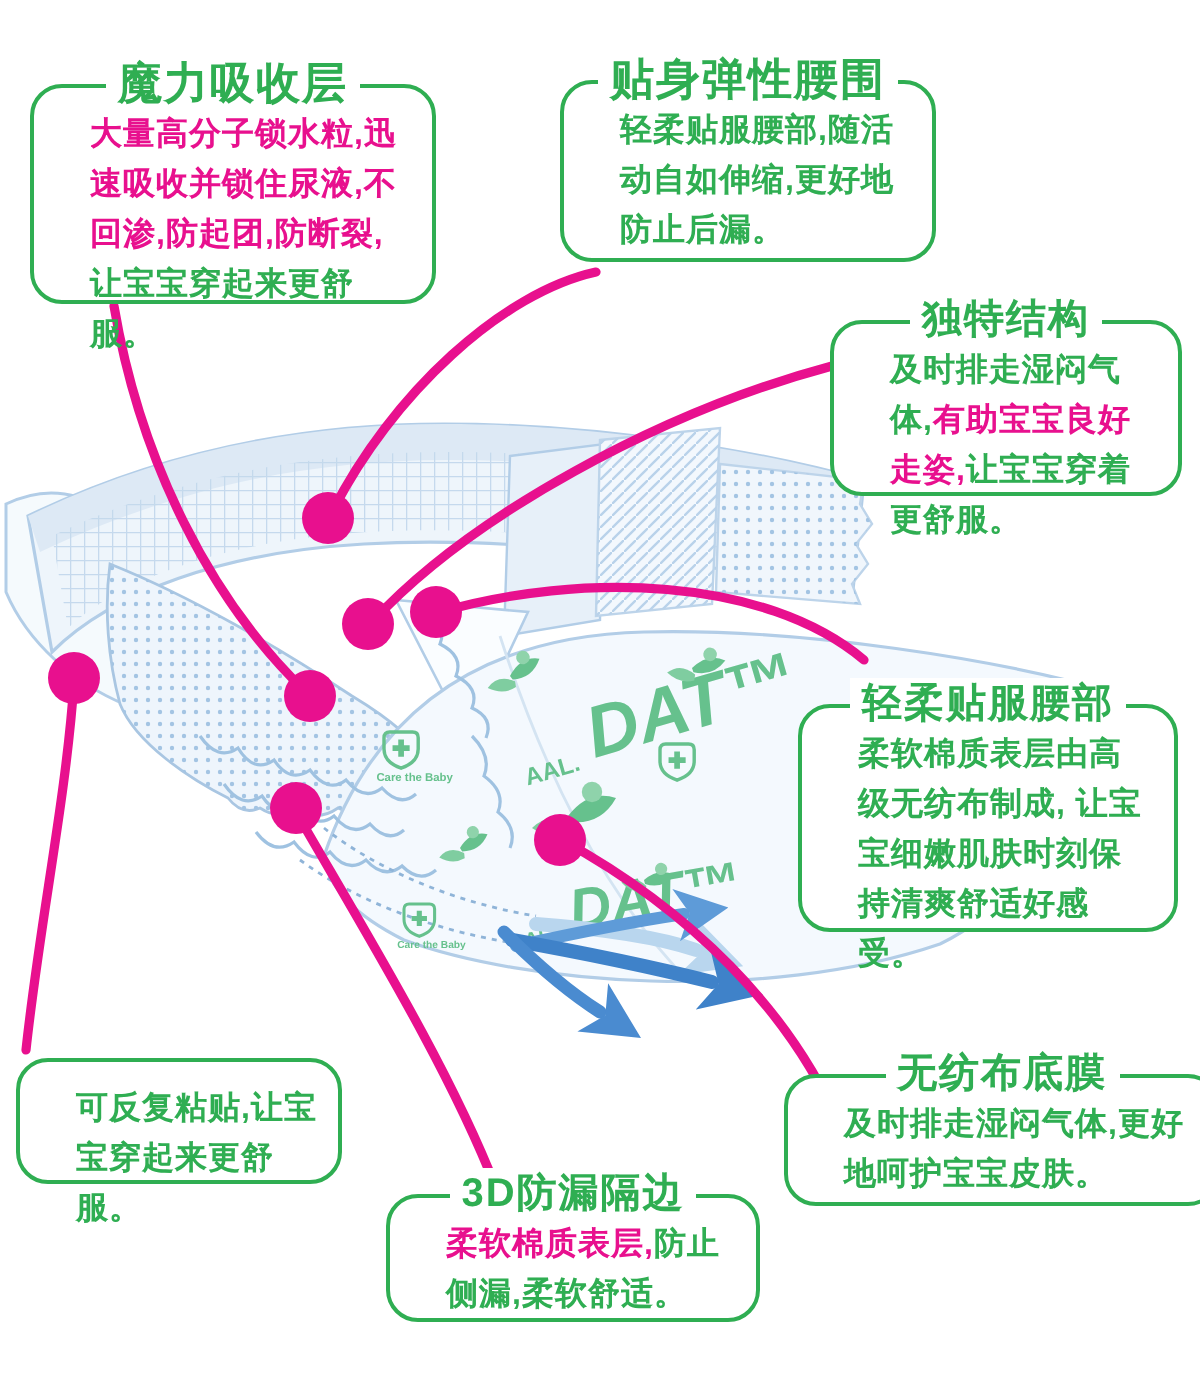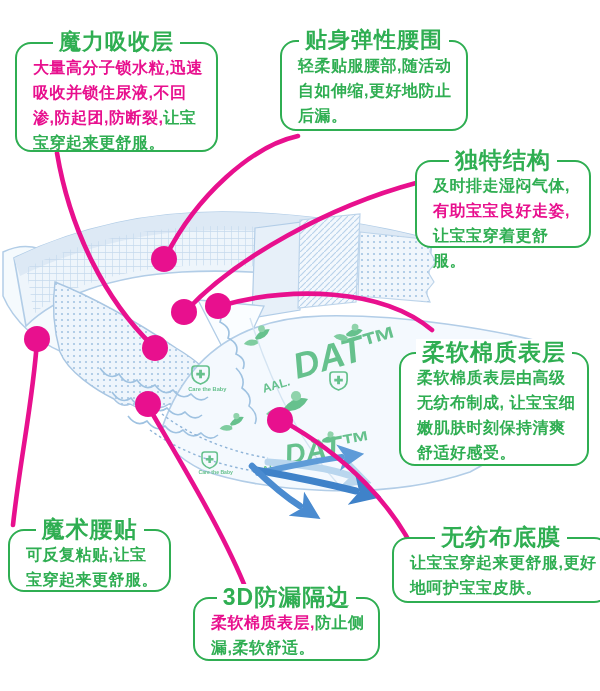--- a/index.html
+++ b/index.html
@@ -1,22 +1,22 @@
 <!DOCTYPE html>
 <html><head>
 <meta charset="utf-8">
 <style>
   html,body{margin:0;padding:0;background:#fff;}
   .stage{position:relative;width:600px;height:691px;background:#ffffff;overflow:hidden;
          font-family:"Liberation Sans",sans-serif;}
   .art{position:absolute;left:0;top:0;width:600px;height:691px;z-index:1;}
   .callout{position:absolute;z-index:3;border:2.5px solid #2fae52;border-radius:16px;background:#ffffff;box-sizing:border-box;}
   .callout-title{position:absolute;top:-15px;left:0;right:0;text-align:center;line-height:26px;}
-  .callout-title .t{display:inline-block;background:#ffffff;padding:0 6px;font-size:23px;font-weight:bold;color:#2fae52;letter-spacing:1px;white-space:nowrap;}
-  .callout-body{padding:11px 10px 0 16px;font-size:16px;line-height:25px;font-weight:bold;letter-spacing:0.5px;}
+  .callout-title .t{display:inline-block;background:#ffffff;padding:0 6px;font-size:20px;font-weight:bold;color:#2fae52;letter-spacing:1px;white-space:nowrap;}
+  .callout-body{padding:11px 10px 0 28px;font-size:16px;line-height:25px;font-weight:bold;letter-spacing:0.5px;}
   .seg-green{color:#2fae52;}
   .seg-magenta{color:#e8108e;}
   #b1{left:15px;top:42px;width:203px;height:110px;}
   #b2{left:280px;top:40px;width:188px;height:91px;}
   #b3{left:415px;top:160px;width:176px;height:88px;}
   #b4{left:399px;top:352px;width:190px;height:114px;}
   #b5{left:8px;top:529px;width:163px;height:63px;}
   #b6{left:193px;top:597px;width:187px;height:64px;}
   #b7{left:392px;top:537px;width:218px;height:66px;}
   #b1 .t,#b2 .t{font-size:22px;}
@@ -157,32 +157,31 @@
     <div class="callout-title"><span class="t">贴身弹性腰围</span></div>
     <div class="callout-body"><span class="seg-green">轻柔贴服腰部,随活动自如伸缩,更好地防止后漏。</span></div>
   </div>
 
   <div class="callout" id="b3">
     <div class="callout-title"><span class="t">独特结构</span></div>
     <div class="callout-body"><span class="seg-green">及时排走湿闷气体,</span><span class="seg-magenta">有助宝宝良好走姿,</span><span class="seg-green">让宝宝穿着更舒服。</span></div>
   </div>
 
   <div class="callout" id="b4">
-    <div class="callout-title"><span class="t">柔软棉质表层</span></div>
+    <div class="callout-title"><span class="t">轻柔贴服腰部</span></div>
     <div class="callout-body"><span class="seg-green">柔软棉质表层由高级无纺布制成, 让宝宝细嫩肌肤时刻保持清爽舒适好感受。</span></div>
   </div>
 
   <div class="callout" id="b5">
-    <div class="callout-title"><span class="t">魔术腰贴</span></div>
     <div class="callout-body"><span class="seg-green">可反复粘贴,让宝宝穿起来更舒服。</span></div>
   </div>
 
   <div class="callout" id="b6">
     <div class="callout-title"><span class="t">3D防漏隔边</span></div>
     <div class="callout-body"><span class="seg-magenta">柔软棉质表层,</span><span class="seg-green">防止侧漏,柔软舒适。</span></div>
   </div>
 
   <div class="callout" id="b7">
     <div class="callout-title"><span class="t">无纺布底膜</span></div>
-    <div class="callout-body"><span class="seg-green">让宝宝穿起来更舒服,更好地呵护宝宝皮肤。</span></div>
+    <div class="callout-body"><span class="seg-green">及时排走湿闷气体,更好地呵护宝宝皮肤。</span></div>
   </div>
 
 </div>
 
 </body></html>

